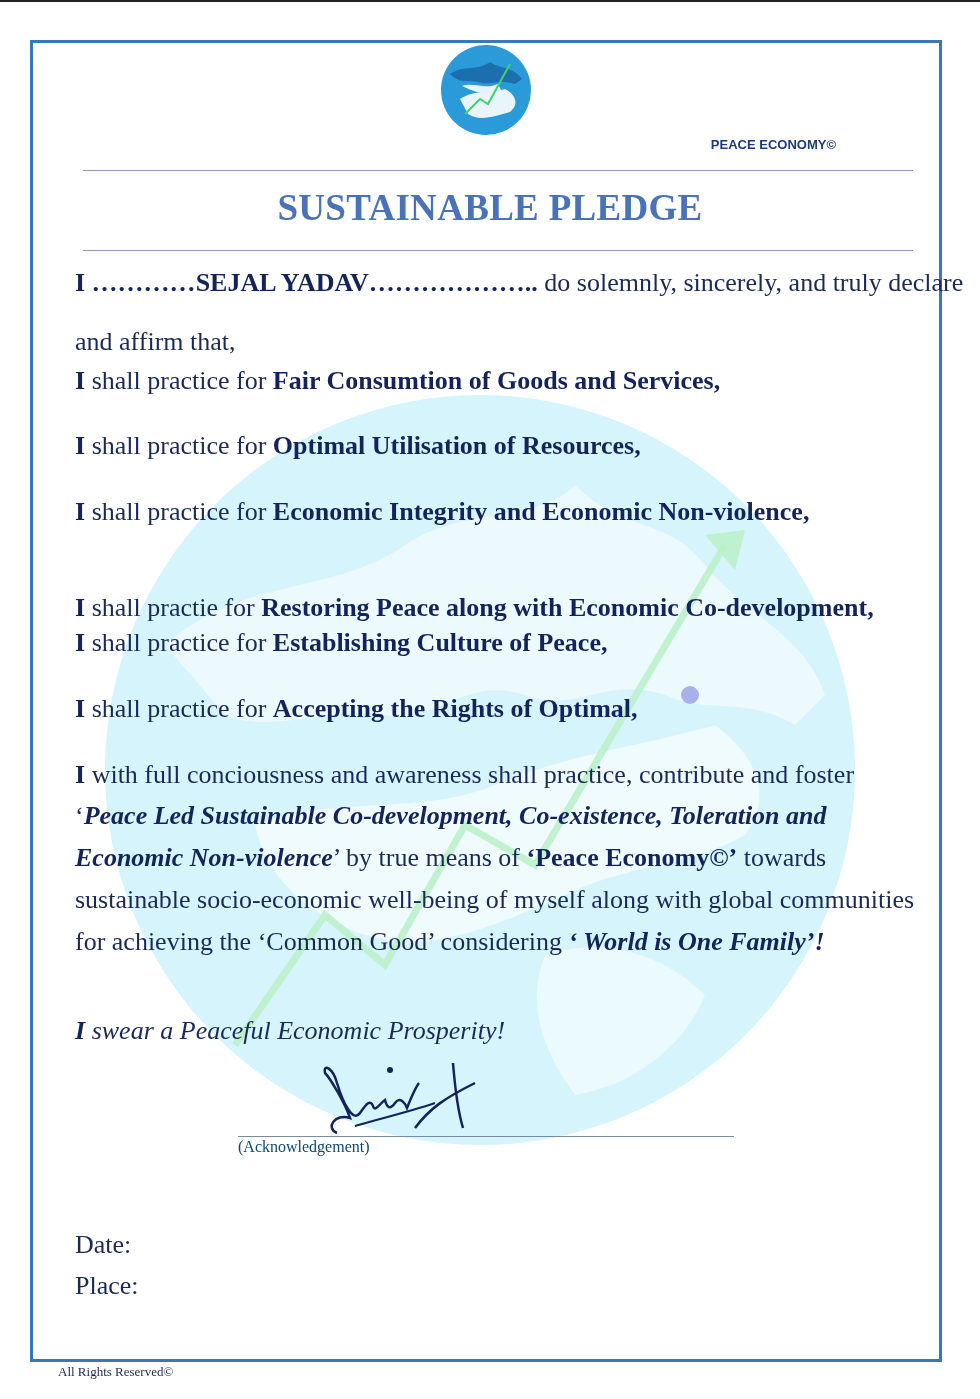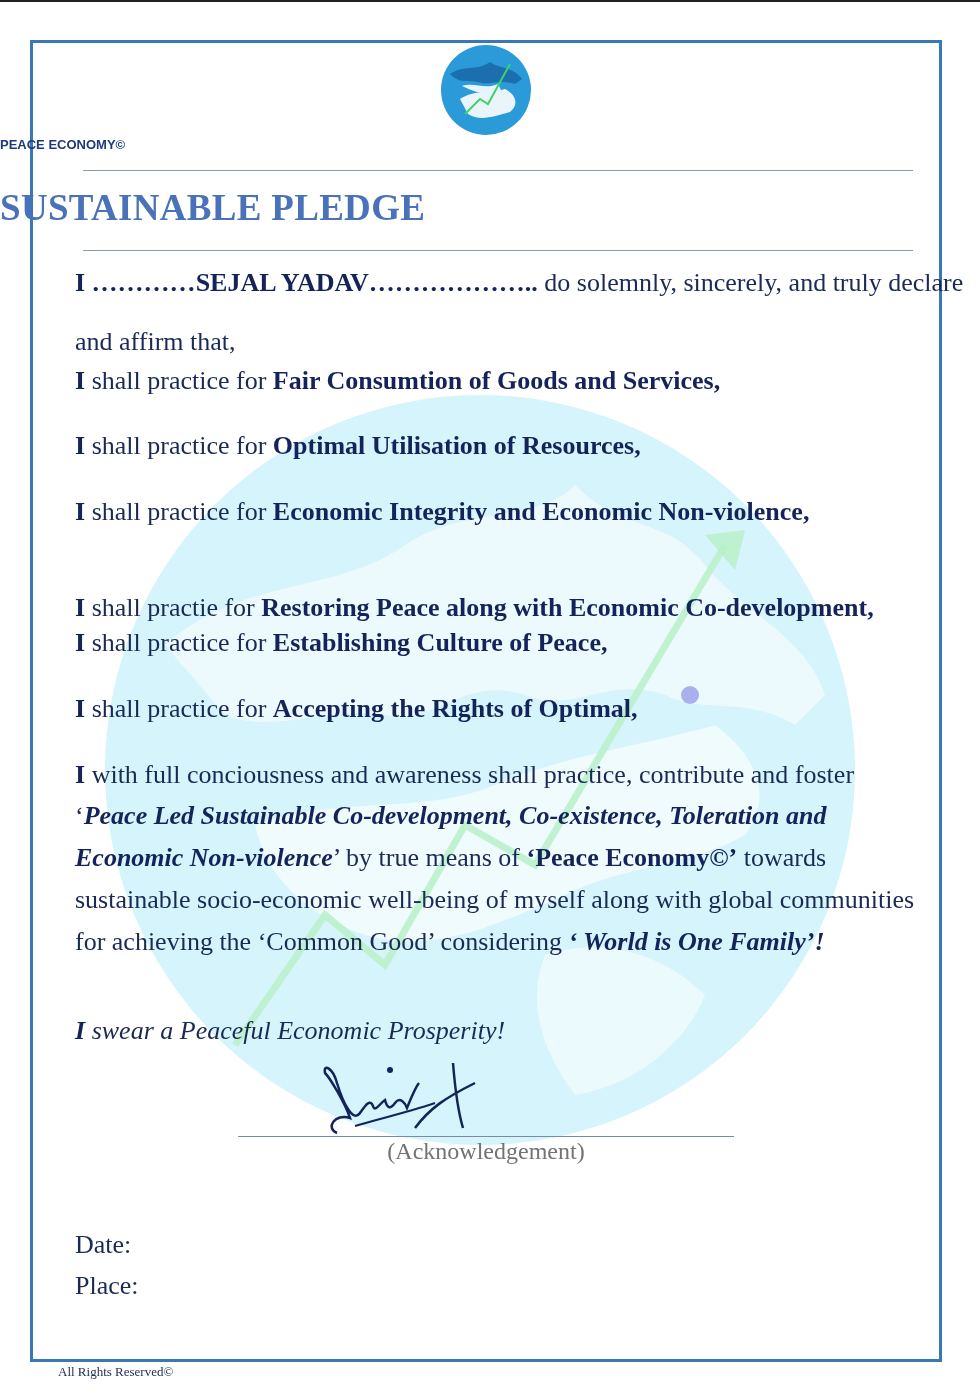--- a/index.html
+++ b/index.html
@@ -3,31 +3,31 @@
 <meta charset="utf-8">
 <style>
   html, body { margin:0; padding:0; background:#ffffff; }
   body { width:980px; height:1399px; position:relative; overflow:hidden;
          font-family:"Liberation Serif", "DejaVu Serif", serif; color:#1a2a55; }
   .topline { position:absolute; left:0; top:0; width:980px; height:2px; background:#222; }
   .frame { position:absolute; left:30px; top:40px; width:906px; height:1316px;
            border:3px solid #3a78b5; box-sizing:content-box; }
   .watermark { position:absolute; left:105px; top:395px; width:750px; height:750px; }
   .logo { position:absolute; left:440px; top:44px; width:92px; height:92px; }
-  .logo-text { position:absolute; left:0; width:836px; top:137px; text-align:left;
+  .logo-text { position:absolute; left:0; width:836px; top:137px; text-align:right;
                font-family:"Liberation Sans", sans-serif; font-weight:bold; font-size:13px; color:#1c3a7a; }
   .hr { position:absolute; left:83px; width:830px; height:1px; background:#8a9cb5; }
-  .title { position:absolute; left:0; width:980px; top:186px; 
+  .title { position:absolute; left:0; width:980px; top:186px; text-align:center;
            font-size:37px; font-weight:bold; color:#4a72b8; letter-spacing:0.3px; }
   .line { position:absolute; left:75px; font-size:26px; white-space:nowrap; color:#1a2a55; }
   .b { font-weight:bold; color:#14245a; }
   .i { font-style:italic; }
   .sig { position:absolute; left:315px; top:1058px; width:170px; height:80px; }
   .sigline { position:absolute; left:238px; top:1136px; width:496px; height:1px; background:#7a8aa0; }
-  .ack { position:absolute; left:238px; width:496px; top:1138px; text-align:center; font-size:24px; color:#737373; }
+  .ack { position:absolute; left:238px; width:496px; top:1138px; text-align:left; font-size:16px; color:#0c4a6e; }
   .footer { position:absolute; left:58px; top:1364px; font-size:13px; color:#1a2a55; }
 </style>
 </head>
 <body>
 
 <div class="topline"></div>
 <div class="frame"></div>
 
 <svg class="watermark" viewBox="0 0 750 750">
   <circle cx="375" cy="375" r="375" fill="#d6f4fb"></circle>

